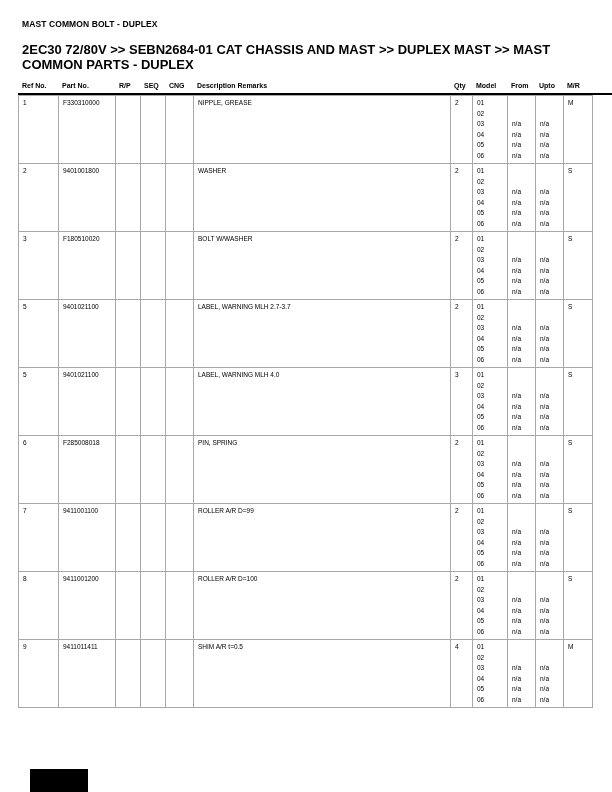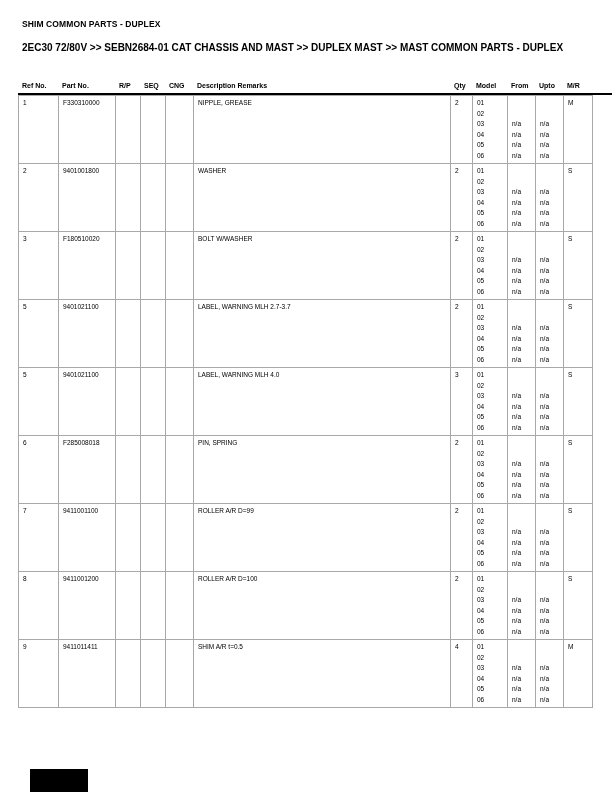--- a/index.html
+++ b/index.html
@@ -10,21 +10,21 @@
     color: #000000;
   }
   body { position: relative; overflow: hidden; }
 
   .page-title {
     position: absolute; left: 22px; top: 19px;
     font-size: 8.5px; font-weight: bold; letter-spacing: 0.1px;
   }
   .breadcrumb {
     position: absolute; left: 22px; top: 42px;
-    font-size: 10px; font-weight: bold;
+    font-size: 13px; font-weight: bold;
   }
 
   .table-wrap {
     position: absolute; left: 18px; top: 82px;
     width: 594px;
   }
 
   .header-row {
     display: flex;
     width: 594px;
@@ -66,21 +66,21 @@
   .footer-box {
     position: absolute;
     left: 30px; top: 769px;
     width: 58px; height: 23px;
     background: #000000;
   }
 </style>
 </head>
 <body>
 
-<div class="page-title">SHIM COMMON PARTS - DUPLEX</div>
+<div class="page-title">MAST COMMON BOLT - DUPLEX</div>
 <div class="breadcrumb">2EC30 72/80V &gt;&gt; SEBN2684-01 CAT CHASSIS AND MAST &gt;&gt; DUPLEX MAST &gt;&gt; MAST COMMON PARTS - DUPLEX</div>
 
 <div class="table-wrap">
   <div class="header-row">
     <div class="hc w-ref">Ref No.</div>
     <div class="hc w-part">Part No.</div>
     <div class="hc w-rp">R/P</div>
     <div class="hc w-seq">SEQ</div>
     <div class="hc w-cng">CNG</div>
     <div class="hc w-desc">Description Remarks</div>

